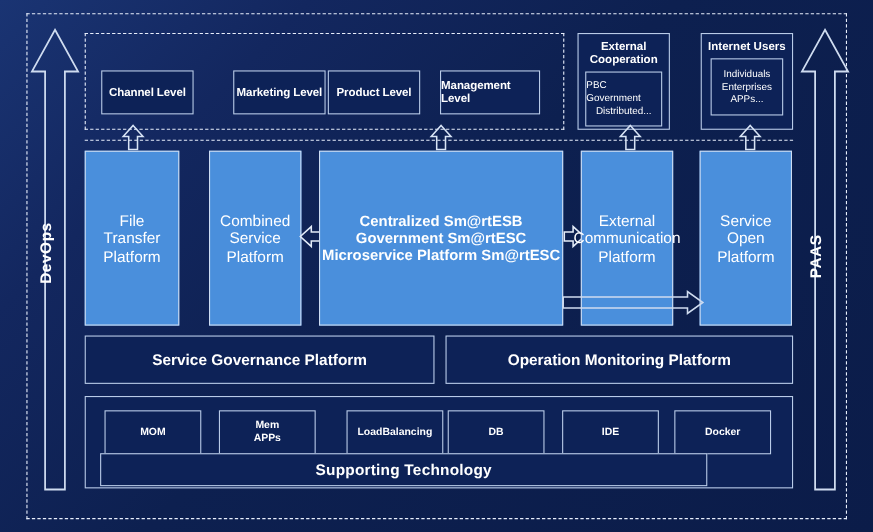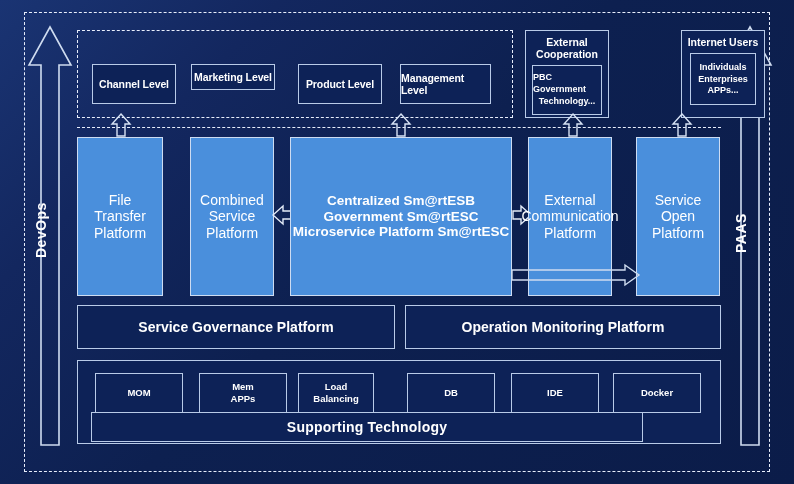--- a/index.html
+++ b/index.html
@@ -25,21 +25,21 @@
   .dash-box{
     position:absolute;box-sizing:border-box;border:1.5px dashed #e8eefc;
   }
   .lbl{display:block;line-height:1.18;}
   
   .t-level{font-size:10.5px;font-weight:bold;letter-spacing:-0.1px;}
   .t-plat{font-size:14px;font-weight:400;}
   .t-esb{font-size:13.5px;font-weight:600;}
   .t-gov{font-size:14px;font-weight:700;}
   .t-head{font-size:10.5px;font-weight:bold;}
-  .t-sub{font-size:9px;font-weight:bold;line-height:1.3;}
+  .t-sub{font-size:9px;font-weight:normal;line-height:1.3;}
   .t-tech{font-size:9.5px;font-weight:bold;line-height:1.25;}
   .t-support{font-size:14px;font-weight:bold;letter-spacing:0.2px;}
   
   .side-arrow{position:absolute;}
   .side-arrow svg{display:block;}
   .side-label{
     position:absolute;color:#ffffff;font-size:14px;font-weight:bold;
     writing-mode:vertical-rl;transform:rotate(180deg);letter-spacing:0.5px;
     text-align:center;
   }
@@ -66,40 +66,40 @@
       <polygon points="24,3 45,41 33,41 33,421 15,421 15,41 3,41" fill="none" stroke="#cfdcf0" stroke-width="1.6"></polygon>
     </svg>
   </div>
   <div class="side-label" style="left:733px;top:198px;width:18px;height:70px;">PAAS</div>
 
   <div class="dash-box" style="left:77px;top:30px;width:436px;height:88px;"></div>
 
   <div class="box dark-box" style="left:92px;top:64px;width:84px;height:40px;">
     <span class="lbl t-level">Channel Level</span>
   </div>
-  <div class="box dark-box" style="left:191px;top:64px;width:84px;height:26px;">
+  <div class="box dark-box" style="left:212px;top:64px;width:84px;height:40px;">
     <span class="lbl t-level">Marketing Level</span>
   </div>
   <div class="box dark-box" style="left:298px;top:64px;width:84px;height:40px;">
     <span class="lbl t-level">Product Level</span>
   </div>
   <div class="box dark-box" style="left:400px;top:64px;width:91px;height:40px;">
     <span class="lbl t-level">Management Level</span>
   </div>
 
   <div class="box dark-box" style="left:525px;top:30px;width:84px;height:88px;flex-direction:column;justify-content:flex-start;padding-top:5px;">
     <span class="lbl t-head">External</span>
     <span class="lbl t-head">Cooperation</span>
     <div class="box dark-box" style="position:relative;left:0;top:4px;width:70px;height:50px;flex-direction:column;">
       <span class="lbl t-sub">PBC Government</span>
-      <span class="lbl t-sub">Technology...</span>
+      <span class="lbl t-sub">Distributed...</span>
     </div>
   </div>
 
-  <div class="box dark-box" style="left:637px;top:30px;width:84px;height:88px;flex-direction:column;justify-content:flex-start;padding-top:5px;margin-left:44px;">
+  <div class="box dark-box" style="left:637px;top:30px;width:84px;height:88px;flex-direction:column;justify-content:flex-start;padding-top:5px;">
     <span class="lbl t-head">Internet Users</span>
     <div class="box dark-box" style="position:relative;left:0;top:5px;width:66px;height:52px;flex-direction:column;">
       <span class="lbl t-sub">Individuals</span>
       <span class="lbl t-sub">Enterprises</span>
       <span class="lbl t-sub">APPs...</span>
     </div>
   </div>
 
   <div style="position:absolute;left:77px;top:127px;width:644px;height:0;border-top:1.5px dashed #e8eefc;"></div>
 
@@ -181,21 +181,21 @@
 
   <div class="dark-box" style="position:absolute;left:77px;top:360px;width:644px;height:84px;box-sizing:border-box;"></div>
 
   <div class="box dark-box" style="left:95px;top:373px;width:88px;height:40px;">
     <span class="lbl t-tech">MOM</span>
   </div>
   <div class="box dark-box" style="left:199px;top:373px;width:88px;height:40px;flex-direction:column;">
     <span class="lbl t-tech">Mem</span>
     <span class="lbl t-tech">APPs</span>
   </div>
-  <div class="box dark-box" style="left:298px;top:373px;width:76px;height:40px;flex-direction:column;">
+  <div class="box dark-box" style="left:315px;top:373px;width:88px;height:40px;">
     <span class="lbl t-tech">Load</span>
     <span class="lbl t-tech">Balancing</span>
   </div>
   <div class="box dark-box" style="left:407px;top:373px;width:88px;height:40px;">
     <span class="lbl t-tech">DB</span>
   </div>
   <div class="box dark-box" style="left:511px;top:373px;width:88px;height:40px;">
     <span class="lbl t-tech">IDE</span>
   </div>
   <div class="box dark-box" style="left:613px;top:373px;width:88px;height:40px;">

